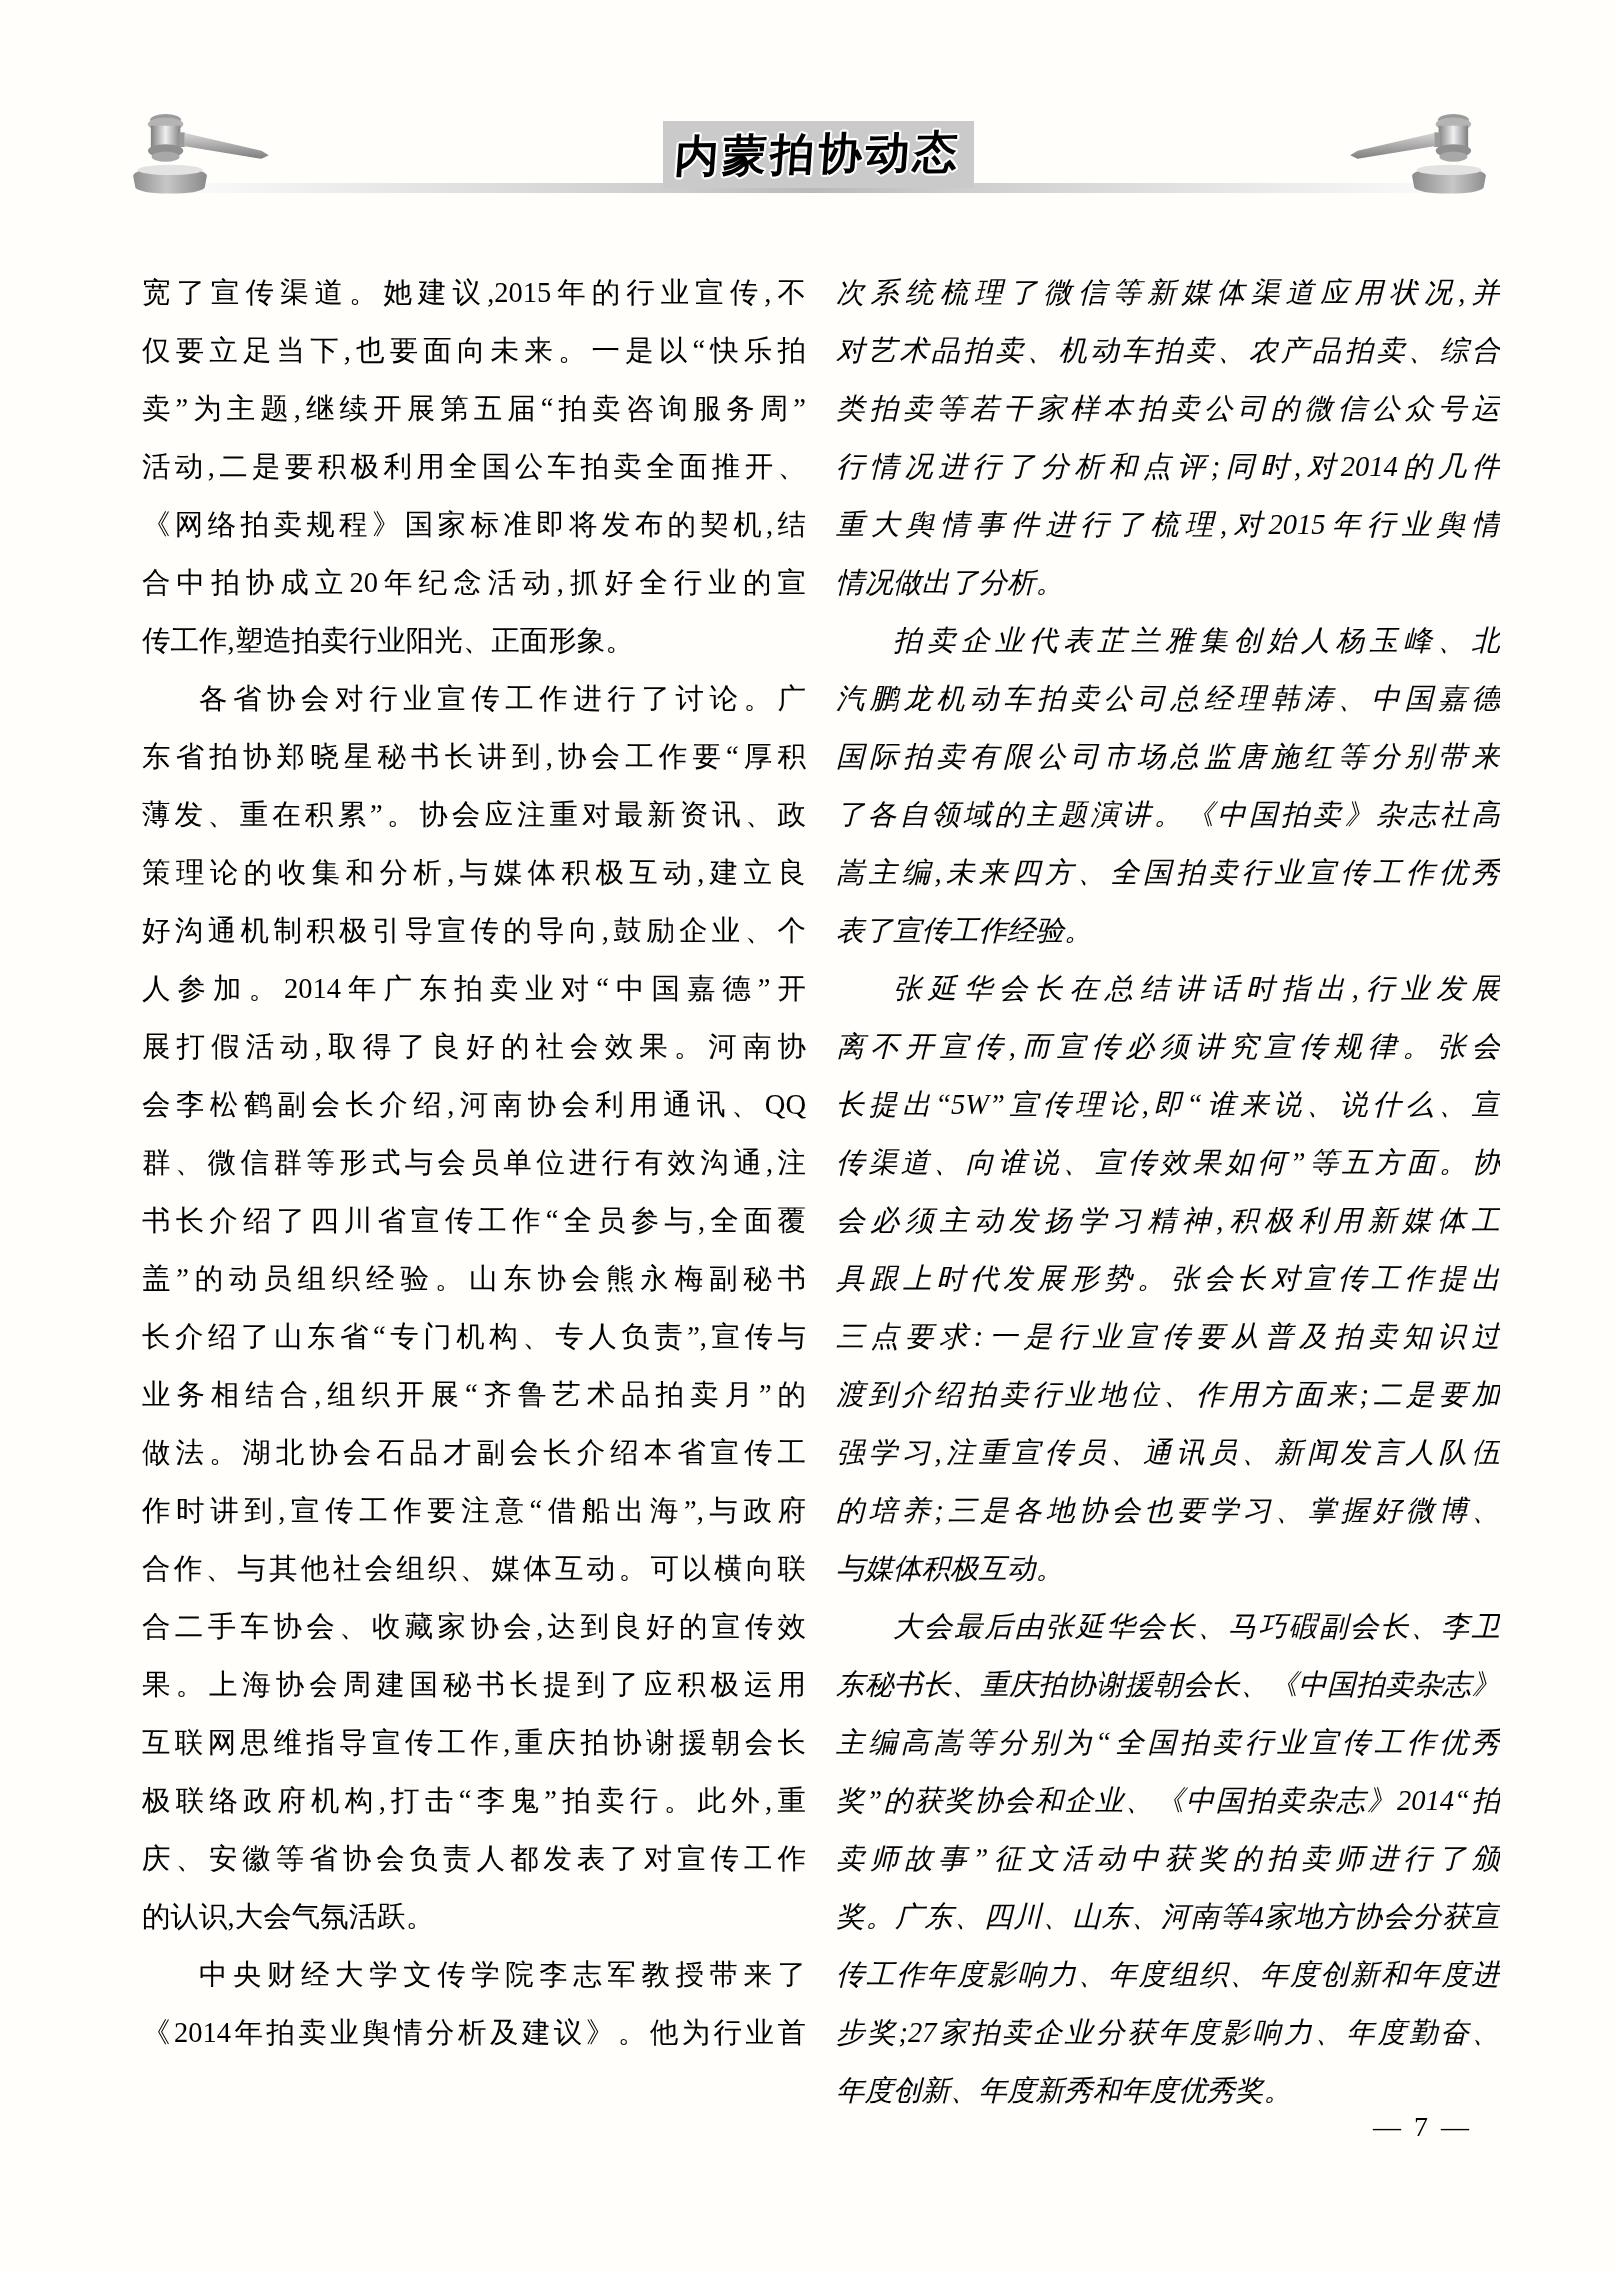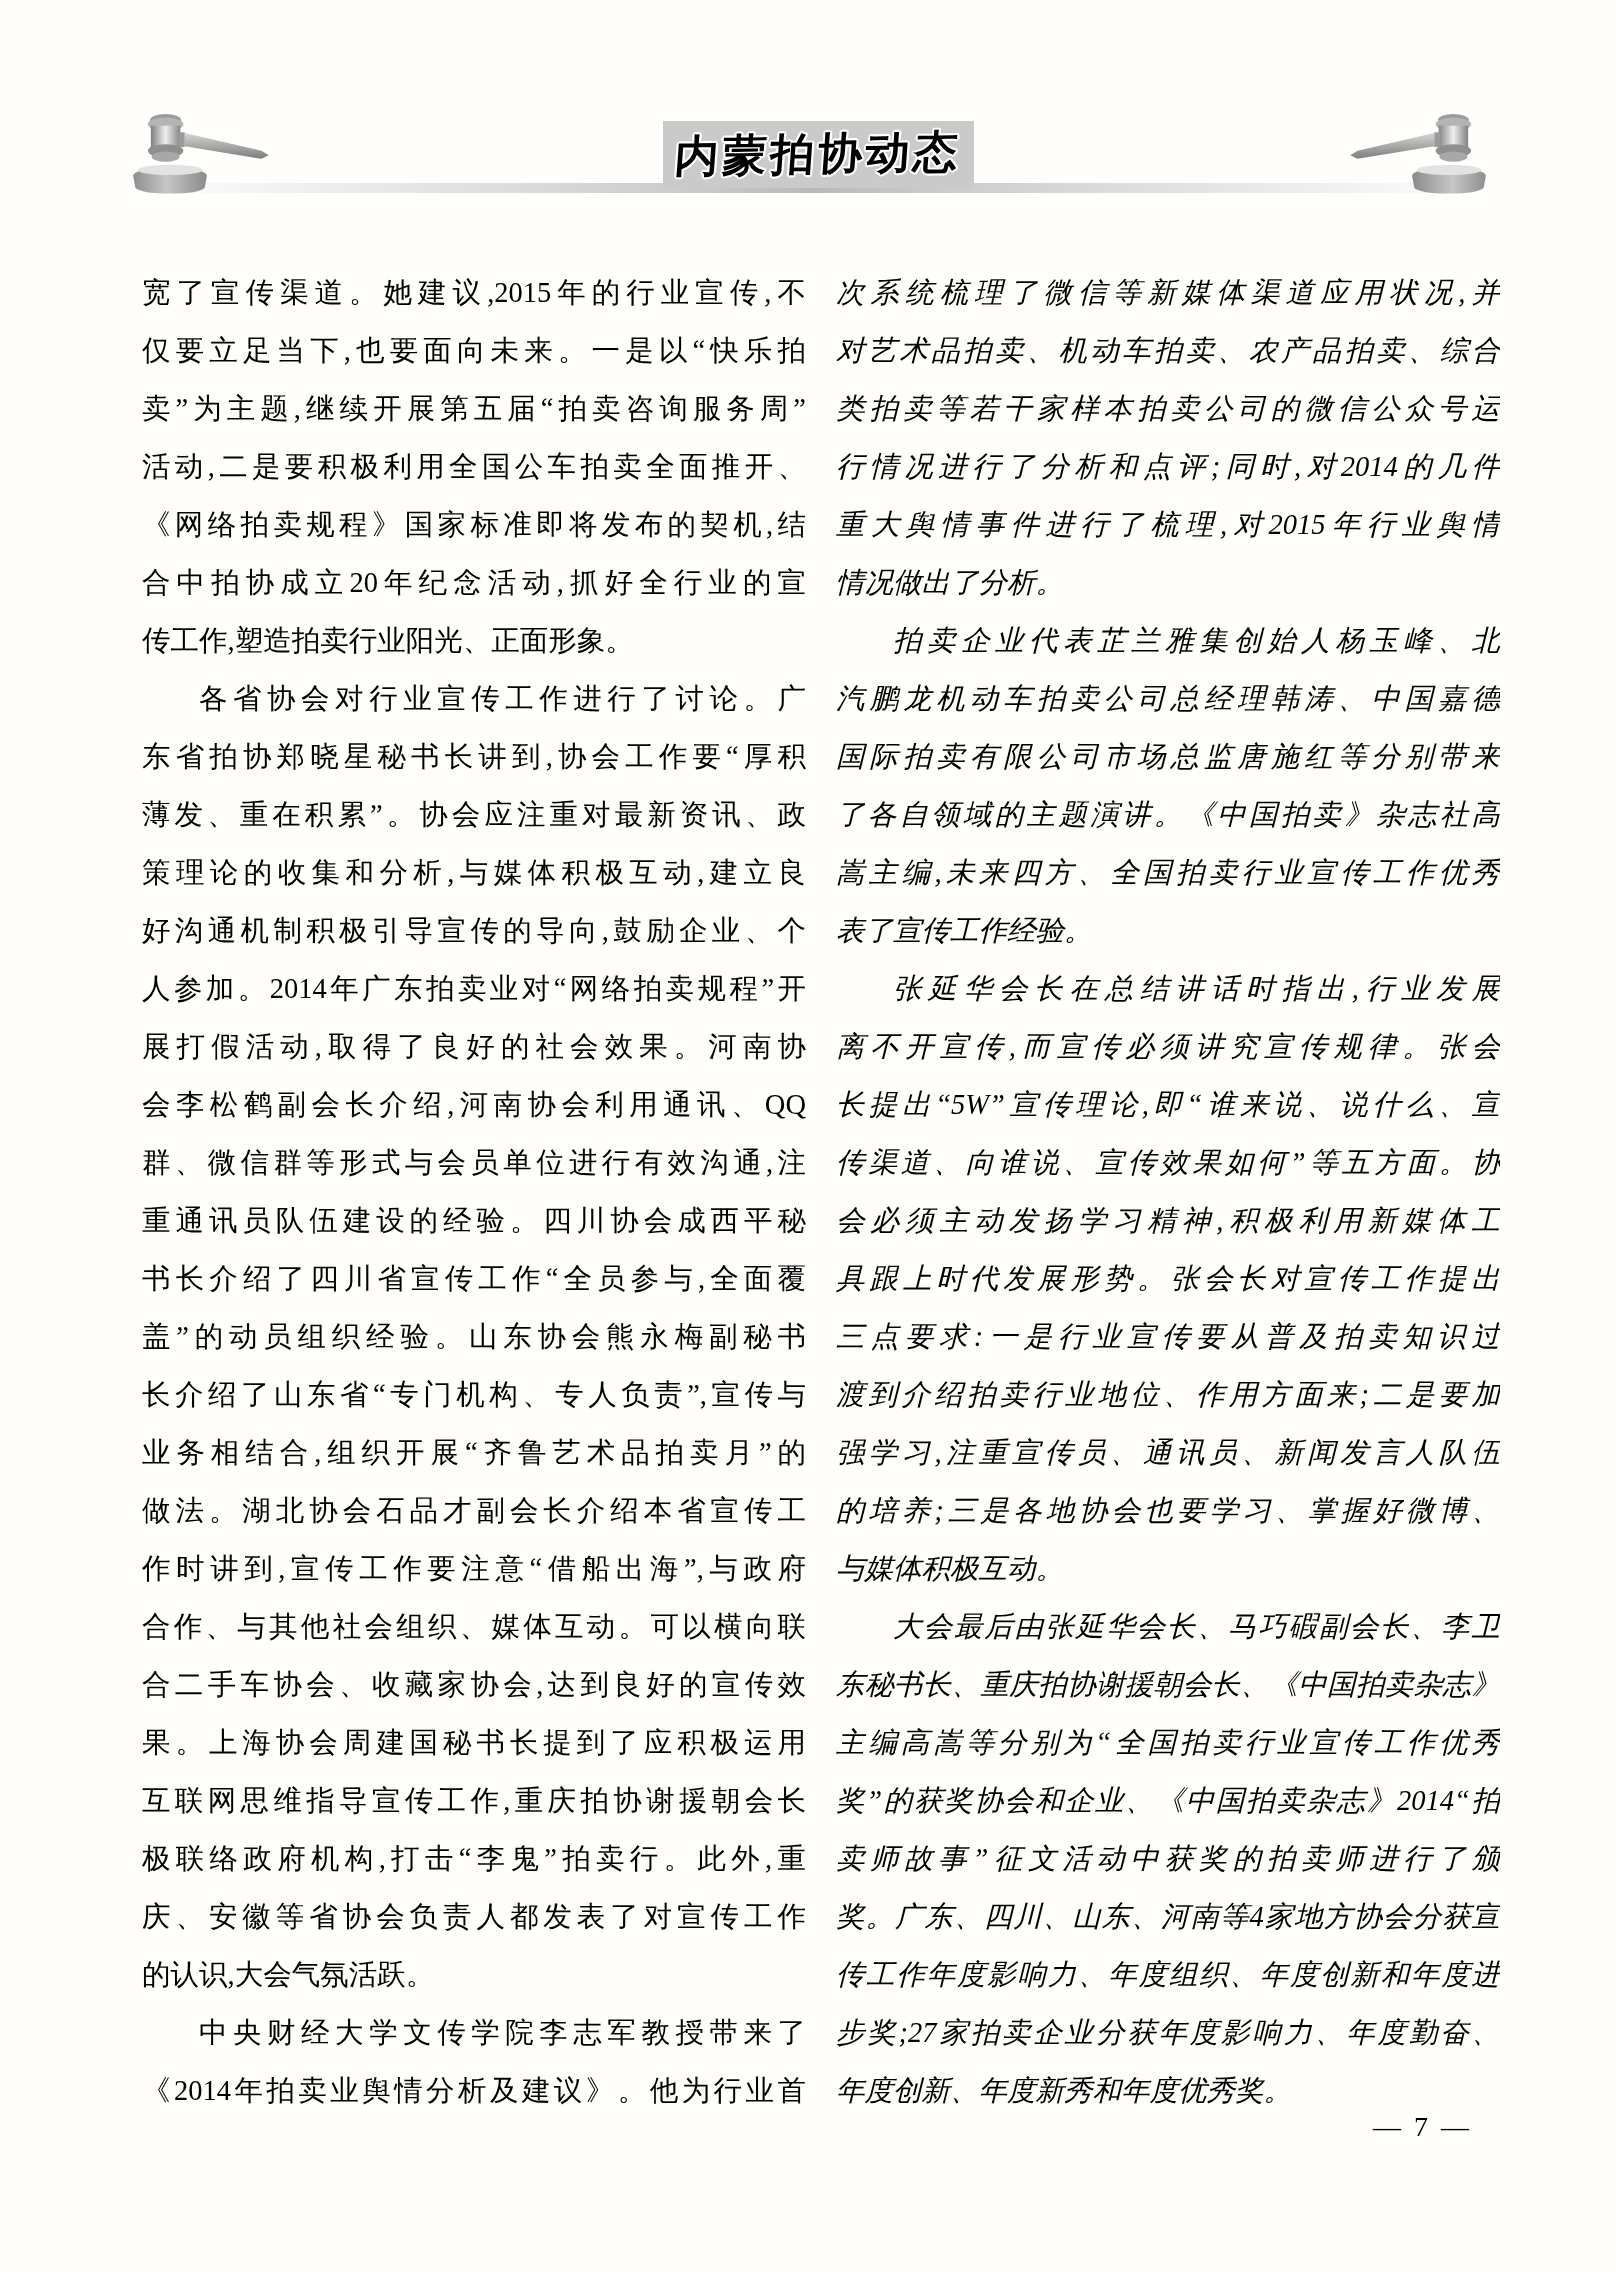--- a/index.html
+++ b/index.html
@@ -105,25 +105,24 @@
     <div class="line">卖”为主题,继续开展第五届“拍卖咨询服务周”</div>
     <div class="line">活动,二是要积极利用全国公车拍卖全面推开、</div>
     <div class="line">《网络拍卖规程》国家标准即将发布的契机,结</div>
     <div class="line">合中拍协成立20年纪念活动,抓好全行业的宣</div>
     <div class="line end">传工作,塑造拍卖行业阳光、正面形象。</div>
     <div class="line indent">各省协会对行业宣传工作进行了讨论。广</div>
     <div class="line">东省拍协郑晓星秘书长讲到,协会工作要“厚积</div>
     <div class="line">薄发、重在积累”。协会应注重对最新资讯、政</div>
     <div class="line">策理论的收集和分析,与媒体积极互动,建立良</div>
     <div class="line">好沟通机制积极引导宣传的导向,鼓励企业、个</div>
-    <div class="line">人参加。2014年广东拍卖业对“网络拍卖规程”开</div>
+    <div class="line">人参加。2014年广东拍卖业对“中国嘉德”开</div>
     <div class="line">展打假活动,取得了良好的社会效果。河南协</div>
     <div class="line">会李松鹤副会长介绍,河南协会利用通讯、QQ</div>
     <div class="line">群、微信群等形式与会员单位进行有效沟通,注</div>
-    <div class="line">重通讯员队伍建设的经验。四川协会成西平秘</div>
     <div class="line">书长介绍了四川省宣传工作“全员参与,全面覆</div>
     <div class="line">盖”的动员组织经验。山东协会熊永梅副秘书</div>
     <div class="line">长介绍了山东省“专门机构、专人负责”,宣传与</div>
     <div class="line">业务相结合,组织开展“齐鲁艺术品拍卖月”的</div>
     <div class="line">做法。湖北协会石品才副会长介绍本省宣传工</div>
     <div class="line">作时讲到,宣传工作要注意“借船出海”,与政府</div>
     <div class="line">合作、与其他社会组织、媒体互动。可以横向联</div>
     <div class="line">合二手车协会、收藏家协会,达到良好的宣传效</div>
     <div class="line">果。上海协会周建国秘书长提到了应积极运用</div>
     <div class="line">互联网思维指导宣传工作,重庆拍协谢援朝会长</div>

